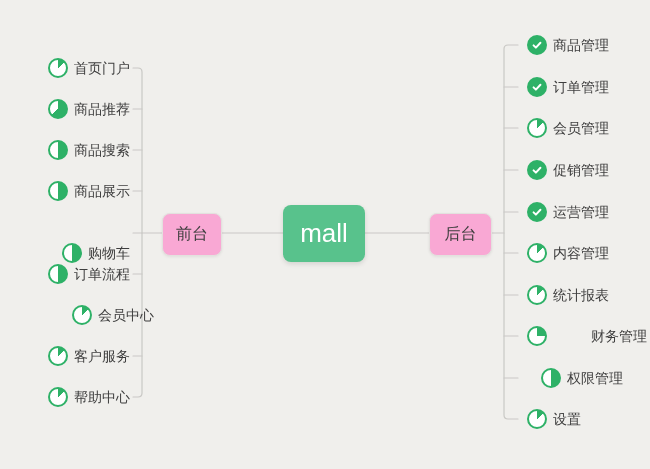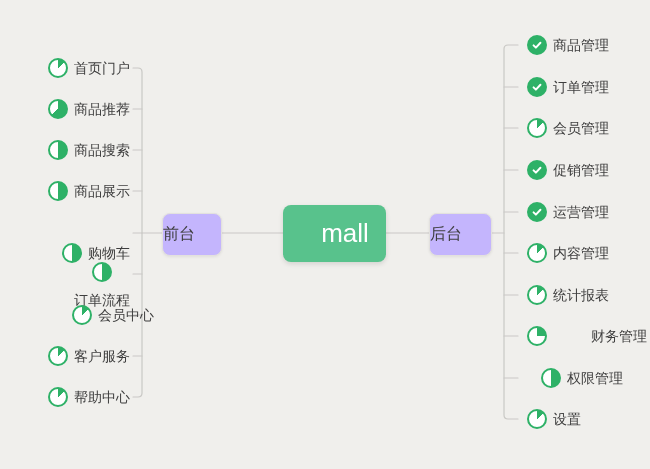--- a/index.html
+++ b/index.html
@@ -40,21 +40,22 @@
     align-items: center;
     justify-content: center;
   }
   .icon svg { display: none; width: 12px; height: 12px; }
   .icon.done { background: var(--icon-green, #2eb167); }
   .icon.done svg { display: block; }
   .topic {
     position: absolute;
     display: flex;
     align-items: center;
-    background: #c4b5fd;
+    justify-content: center;
+    background: #f9a8d4;
     border: 1px solid #e3e1de;
     border-radius: 8px;
     box-shadow: 0 1px 3px rgba(0,0,0,0.07);
     font-size: 16px;
     color: #3e3e3e;
     cursor: default;
   }
   .root-topic {
     position: absolute;
     display: flex;
@@ -79,21 +80,21 @@
     <path d="M133 109 H142 M133 150 H142 M133 191 H142 M133 233 H142 M133 274 H142 M133 315 H142 M133 356 H142"></path>
     <path d="M142 233 H162"></path>
 
     <path d="M518 45 H508 Q504 45 504 49 V415 Q504 419 508 419 H518"></path>
     <path d="M504 87 H518 M504 128 H518 M504 170 H518 M504 212 H518 M504 253 H518 M504 295 H518 M504 336 H518 M504 378 H518"></path>
     <path d="M490 233 H504"></path>
 
     <path d="M220 233 H283 M365 233 H429"></path>
   </svg>
 
-  <div class="root-topic" style="left:283px; top:205px; width:82px; height:57px;padding-left:21px;">
+  <div class="root-topic" style="left:283px; top:205px; width:82px; height:57px;">
     <span>mall</span>
   </div>
 
   <div class="topic" style="left:162px; top:213px; width:58px; height:41px;">
     <span>前台</span>
   </div>
   <div class="topic" style="left:429px; top:213px; width:61px; height:41px;">
     <span>后台</span>
   </div>
 
@@ -110,21 +111,21 @@
     <span class="label">商品搜索</span>
   </div>
   <div class="item" style="top:179px; right:520px;">
     <span class="icon" style="background: conic-gradient(rgb(46, 177, 103) 0deg, rgb(46, 177, 103) 180deg, rgb(255, 255, 255) 180deg, rgb(255, 255, 255) 360deg);"></span>
     <span class="label">商品展示</span>
   </div>
   <div class="item" style="top:221px; right:520px;margin-top:20px;">
     <span class="icon" style="background: conic-gradient(rgb(46, 177, 103) 0deg, rgb(46, 177, 103) 180deg, rgb(255, 255, 255) 180deg, rgb(255, 255, 255) 360deg);"></span>
     <span class="label">购物车</span>
   </div>
-  <div class="item" style="top:262px; right:520px;flex-direction:column;">
+  <div class="item" style="top:262px; right:520px;">
     <span class="icon" style="background: conic-gradient(rgb(46, 177, 103) 0deg, rgb(46, 177, 103) 180deg, rgb(255, 255, 255) 180deg, rgb(255, 255, 255) 360deg);"></span>
     <span class="label">订单流程</span>
   </div>
   <div class="item" style="top:303px; right:496px;">
     <span class="icon" style="background: conic-gradient(rgb(46, 177, 103) 0deg, rgb(46, 177, 103) 45deg, rgb(255, 255, 255) 45deg, rgb(255, 255, 255) 360deg);"></span>
     <span class="label">会员中心</span>
   </div>
   <div class="item" style="top:344px; right:520px;">
     <span class="icon" style="background: conic-gradient(rgb(46, 177, 103) 0deg, rgb(46, 177, 103) 45deg, rgb(255, 255, 255) 45deg, rgb(255, 255, 255) 360deg);"></span>
     <span class="label">客户服务</span>

